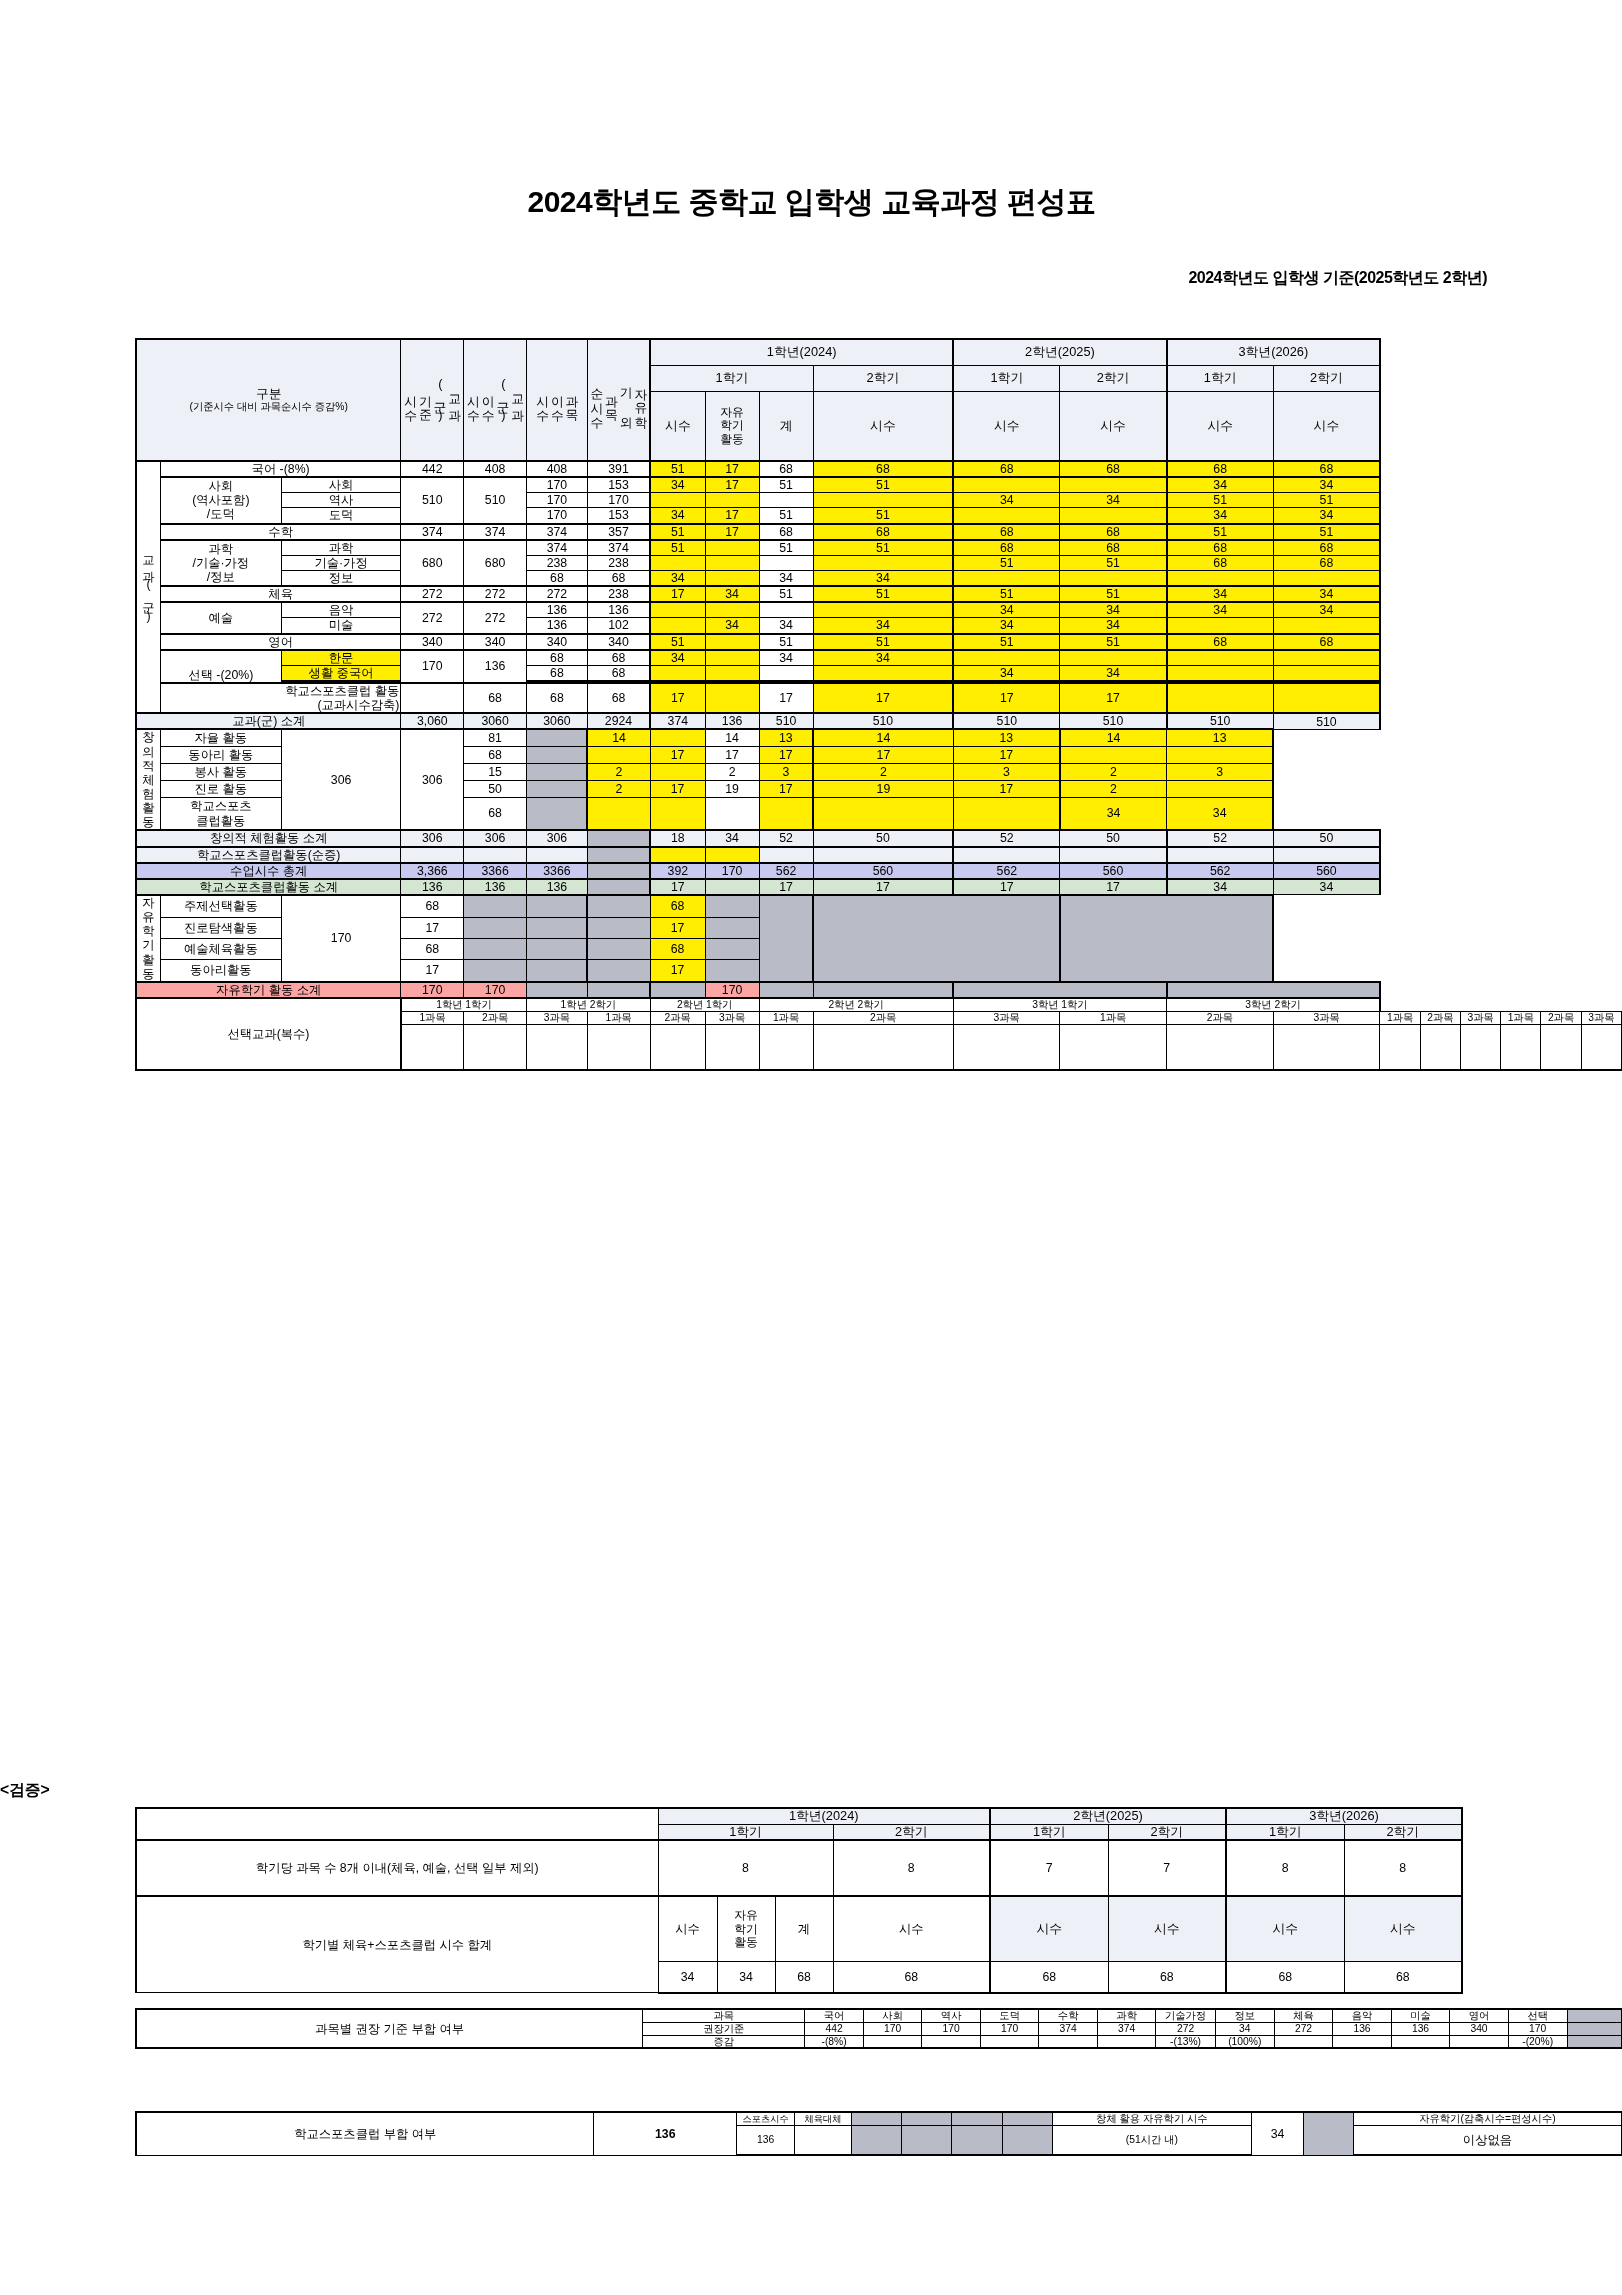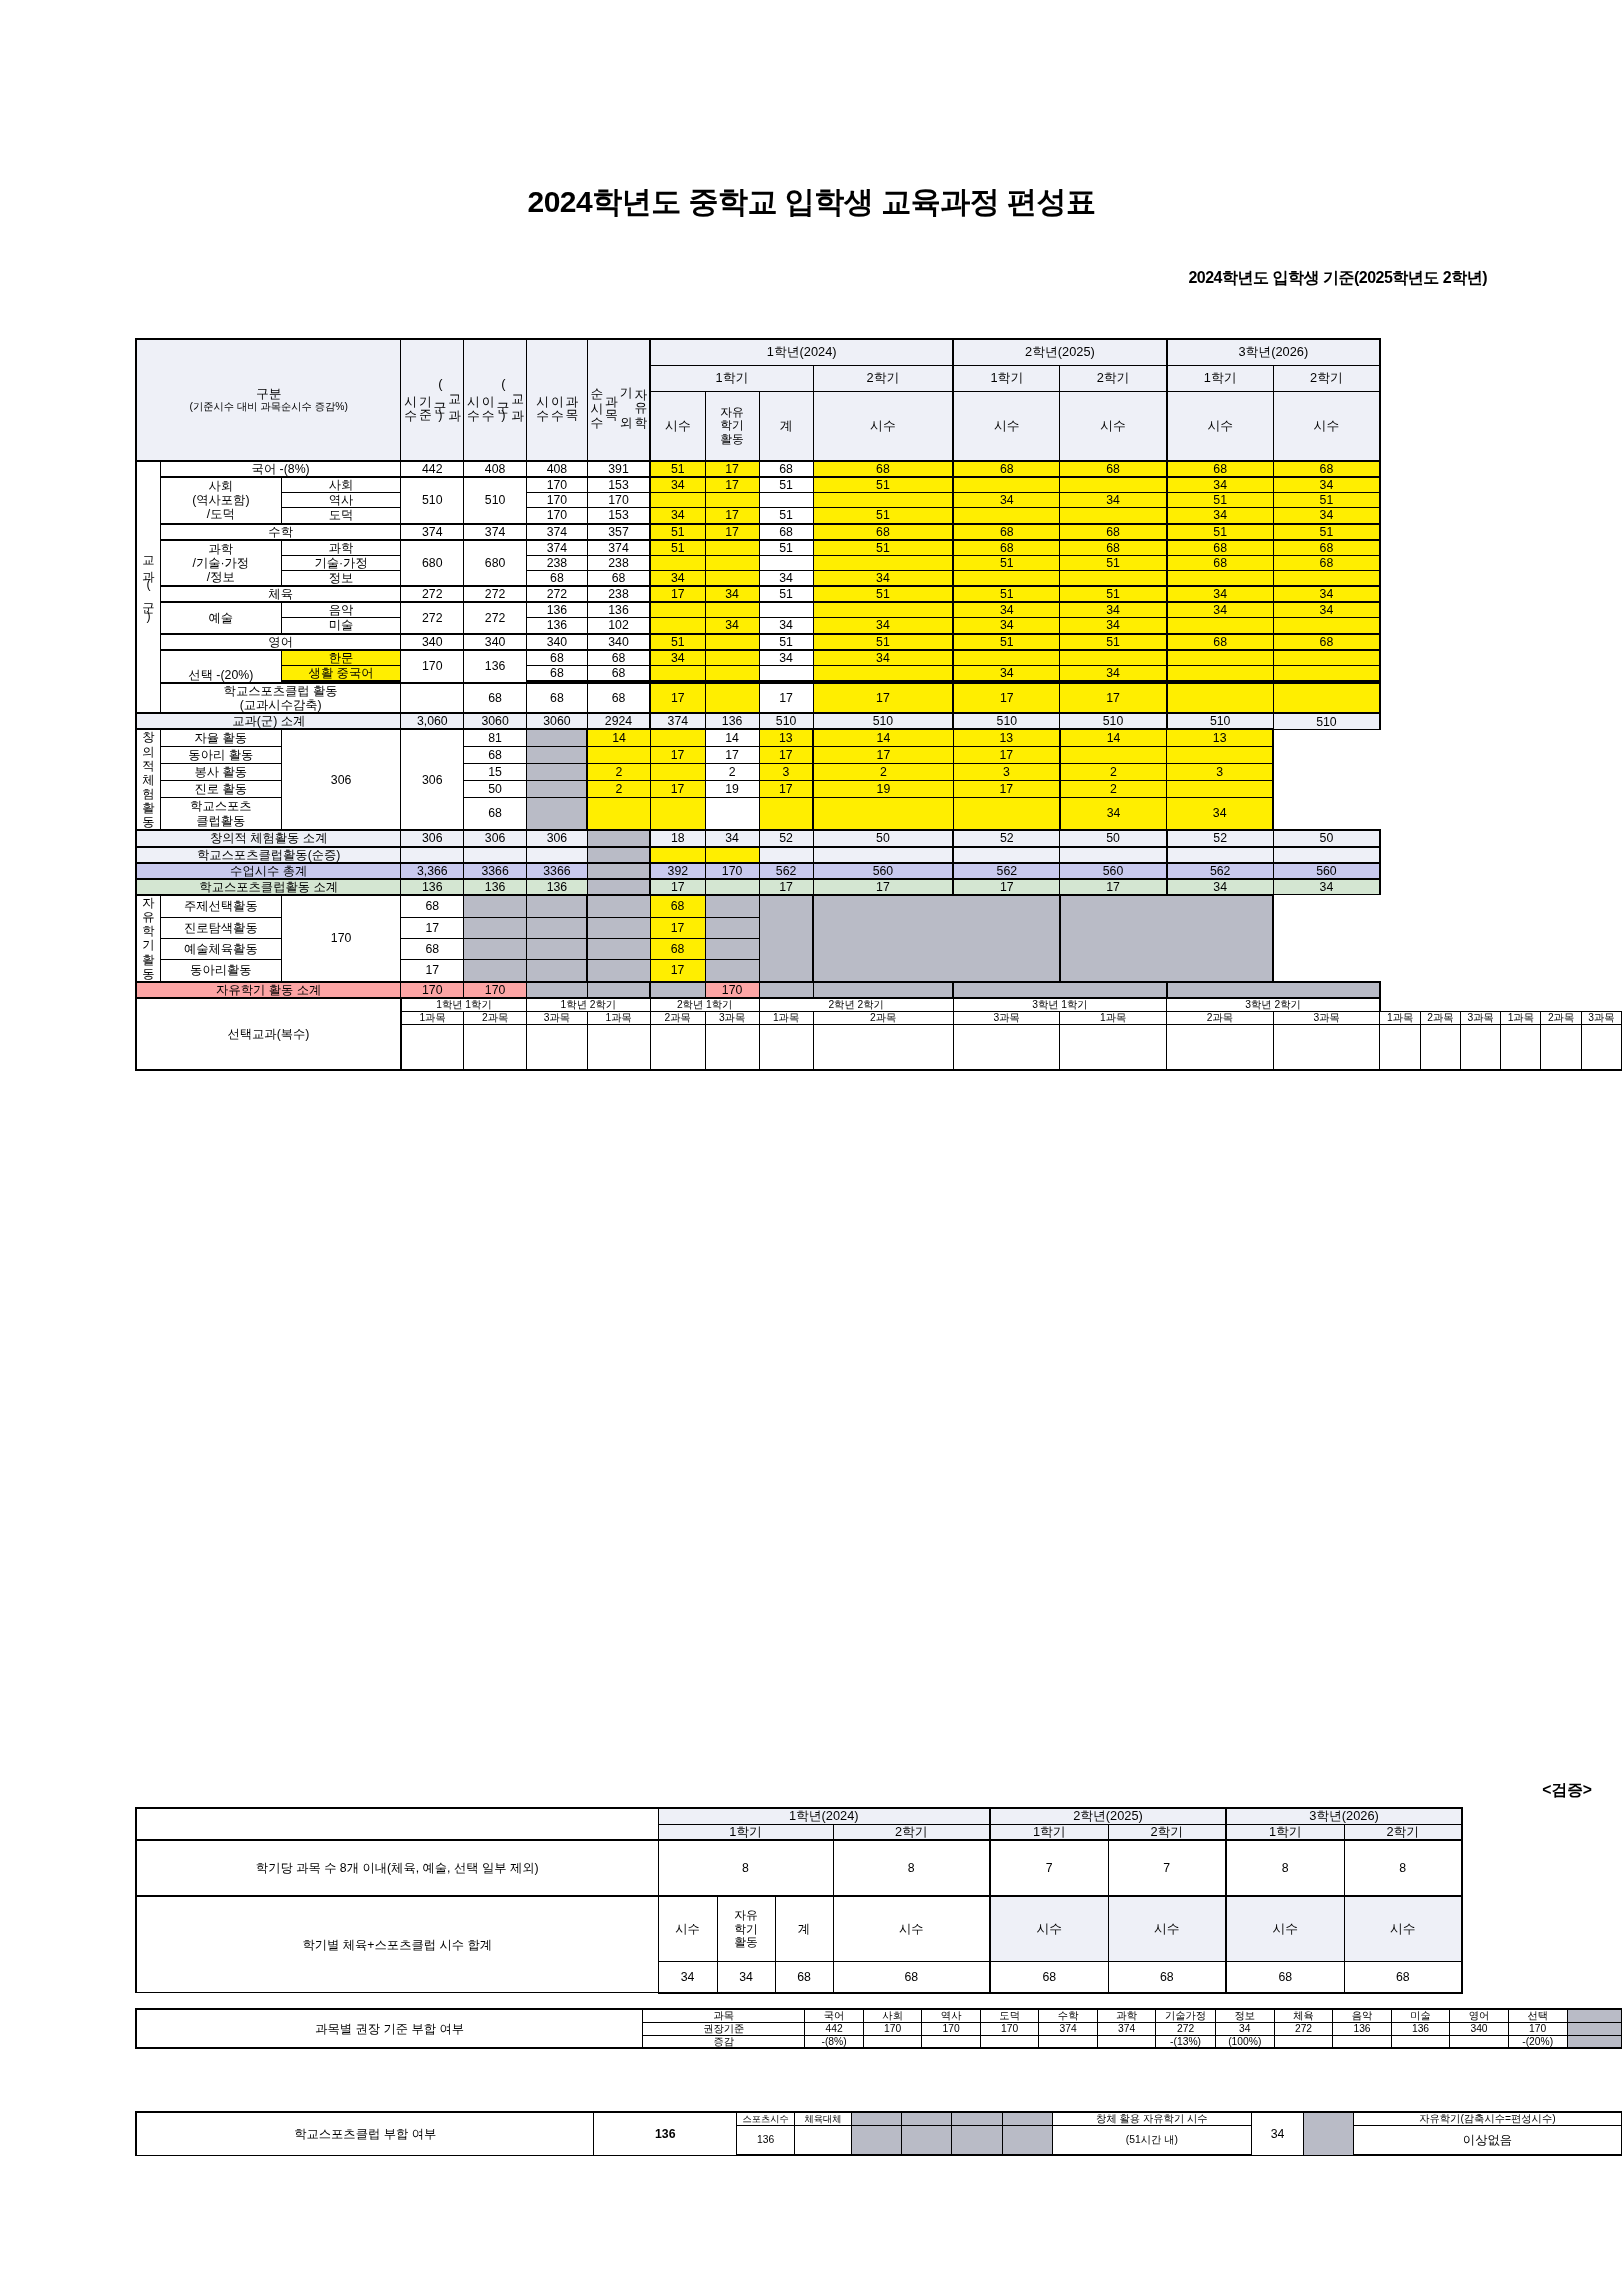--- a/index.html
+++ b/index.html
@@ -84,21 +84,21 @@
   .sm { font-size: 10.3px; }
   .xsm { font-size: 9.3px; }
   .two-line { white-space: normal; line-height: 1.05; }
 
   
   #verify-caption {
     position: absolute;
     top: 1780px;
     left: 0;
     width: 1592px;
-    text-align: right;
+    text-align: left;
     font-size: 15.7px;
     font-weight: bold;
   }
 </style>
 </head>
 <body>
 
 <div class="page">
 
   <div id="doc-title">2024학년도 중학교 입학생 교육과정 편성표</div>
@@ -397,21 +397,21 @@
             <td class="yl"></td>
             <td class="yl"></td>
             <td></td>
             <td class="yl"></td>
             <td class="yl thickL"></td>
             <td class="yl"></td>
             <td class="yl thickL"></td>
             <td class="yl thickR"></td>
           </tr>
           <tr>
-            <td class="thickT two-line" rowspan="1" colspan="2" style="white-space: pre-line;">학교스포츠클럽 활동
+            <td class="thickT two-line" rowspan="1" colspan="2" style="white-space: pre-line; text-align: right;">학교스포츠클럽 활동
 (교과시수감축)</td>
             <td class="thickT" rowspan="1"></td>
             <td class="thickT" rowspan="1">68</td>
             <td class="thickT">68</td>
             <td class="thickR thickT">68</td>
             <td class="yl thickT">17</td>
             <td class="yl thickT"></td>
             <td class="thickT">17</td>
             <td class="yl thickT">17</td>
             <td class="yl thickL thickT">17</td>

